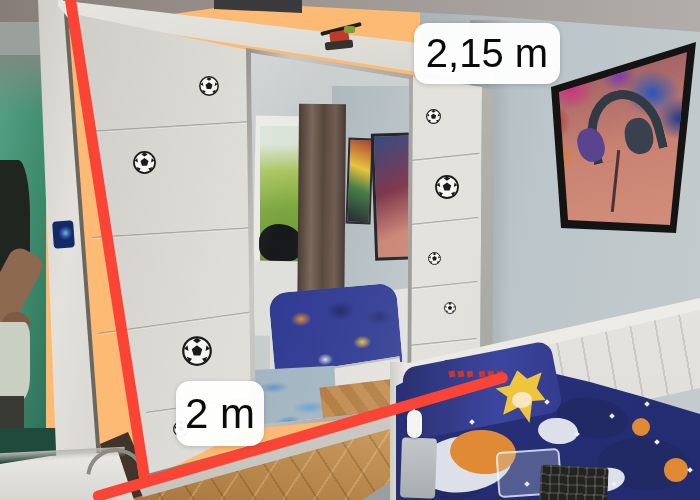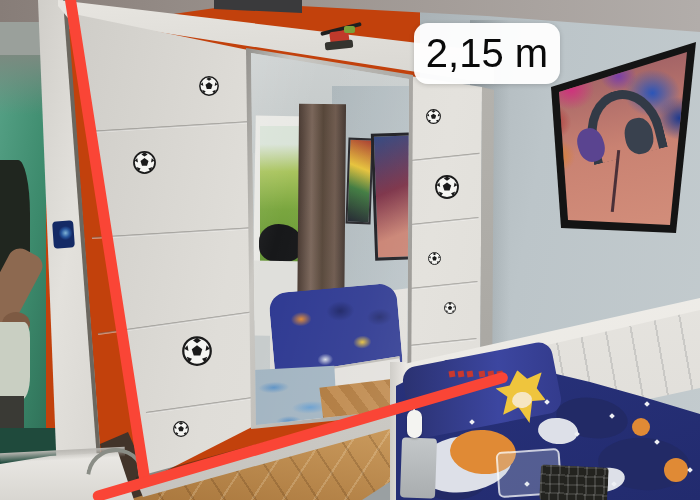--- a/index.html
+++ b/index.html
@@ -1,17 +1,17 @@
 <!DOCTYPE html>
 <html style="--line: #fa4536; --labelbg: rgba(255,255,255,0.95); --labeltx: #0a0a0a;"><head>
 <meta charset="utf-8">
 <style>
   html,body{margin:0;padding:0;background:#222;}
   .scene{position:relative;width:700px;height:500px;overflow:hidden;
-         font-family:"Liberation Sans",sans-serif;background:#c2410c;}
+         font-family:"Liberation Sans",sans-serif;background:#fdba74;}
   .abs{position:absolute;}
   
   .wall-right{left:420px;top:0;width:280px;height:500px;
     background:linear-gradient(100deg,#a9b2b6,#bcc5c9 40%,#c3cbce);}
   .wall-shadow{left:470px;top:20px;width:40px;height:420px;
     background:linear-gradient(90deg,rgba(40,50,55,.22),transparent);}
   .ceiling{left:0;top:0;width:700px;height:46px;
     clip-path:polygon(0px 0px,700px 0px,700px 32px,487px 16px,300px 6px,215px 8px,62px 30px,0px 42px);
     background:linear-gradient(90deg,#877d78,#9b938e 40%,#b2adaa);}
   .wall-topleft{left:0;top:22px;width:52px;height:100px;background:#9aa09b;}
@@ -372,13 +372,16 @@
   <div class="abs keyboard"></div>
   <div class="abs pocket"></div>
   <div class="abs airpods-stem"></div>
   <div class="abs airpods"></div>
 
   <div class="line line-v"></div>
   <div class="line line-h"></div>
   <div class="mlabel mlabel-top">
     <span>2,15 m</span>
   </div>
+  <div class="mlabel mlabel-bottom">
+    <span>2 m</span>
+  </div>
 </div>
 
 </body></html>

